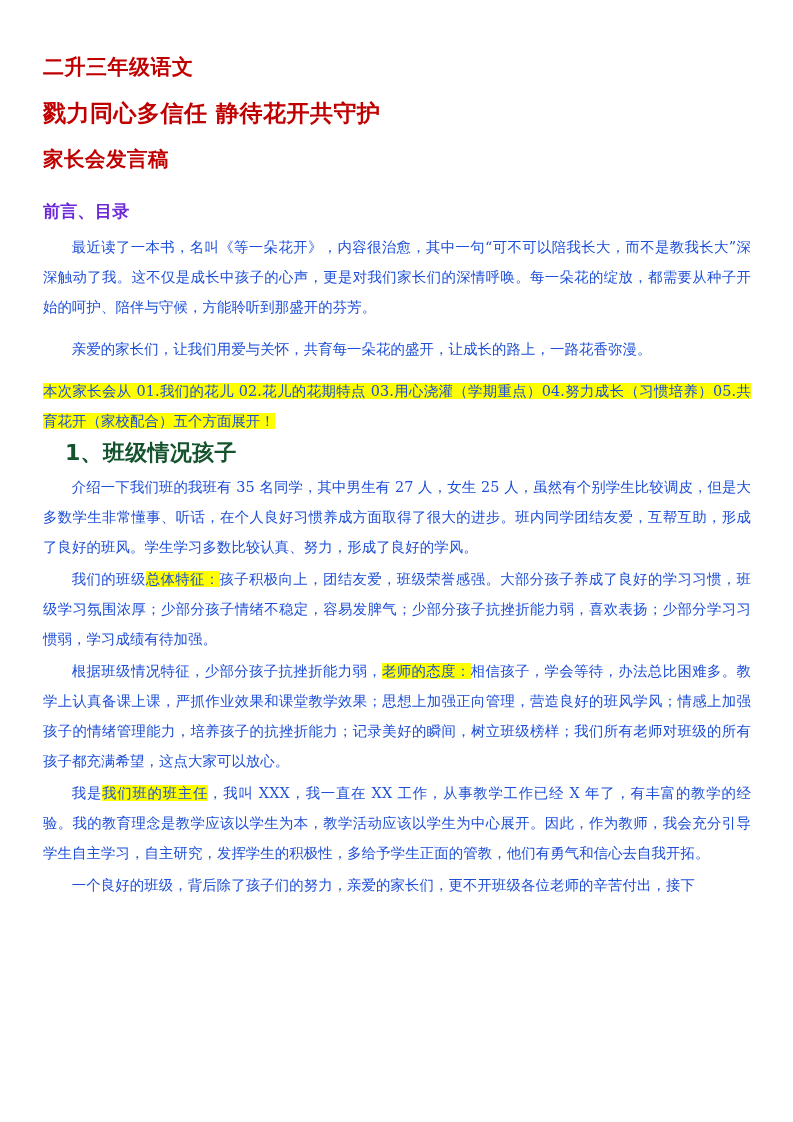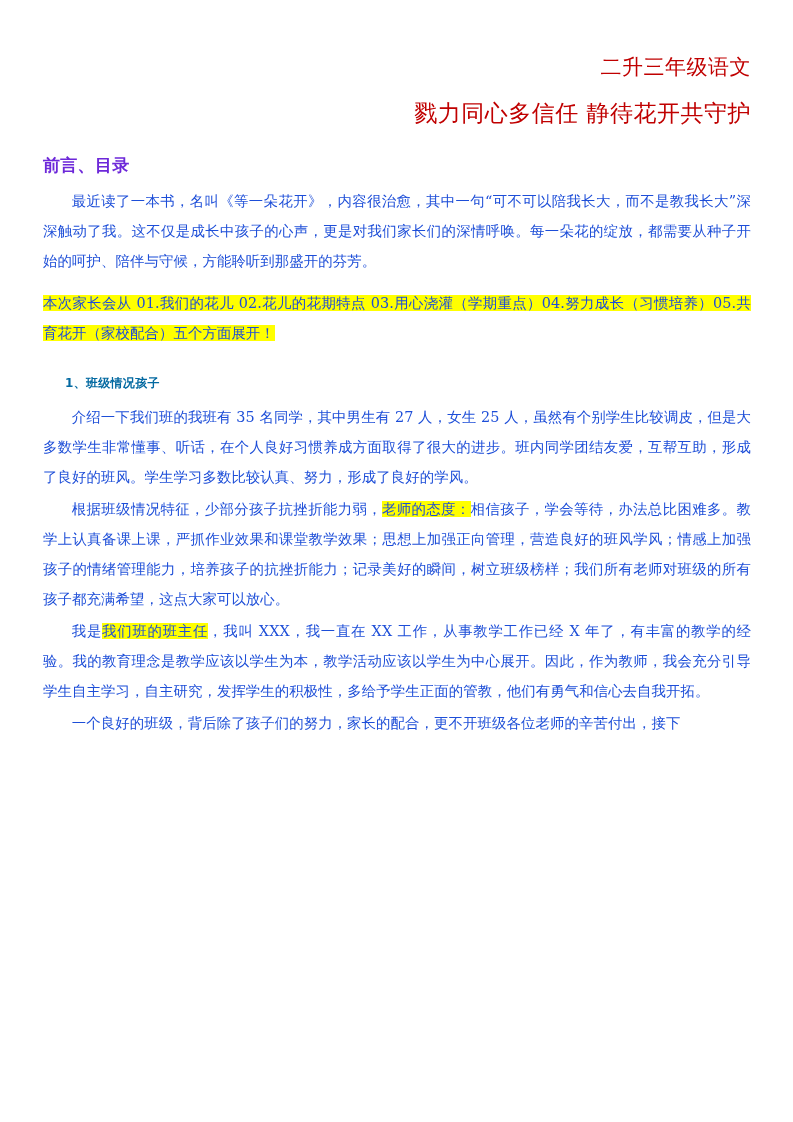--- a/index.html
+++ b/index.html
@@ -25,50 +25,50 @@
     left: 43px;
     top: 0;
     width: 708px;
   }
 
   
   .title-block {
     padding-top: 44px;
   }
   .doc-title {
-    text-align: right;
+    text-align: left;
     color: #C00000;
     font-family: "DejaVu Serif", "Liberation Serif", serif;
-    font-weight: normal;
+    font-weight: bold;
     font-size: 21px;
     line-height: 46px;
     letter-spacing: 0.5px;
     margin: 0;
     white-space: nowrap;
   }
   .doc-title.t2 { font-size: 23px; }
   .doc-title.t3 { font-size: 20.5px; }
 
   
   .h1-red {
     color: #6d28d9;
     font-family: "DejaVu Sans", "Liberation Sans", sans-serif;
     font-weight: bold;
     font-size: 17px;
     line-height: 30px;
     margin: 14px 0 6px 0;
     letter-spacing: 0.3px;
   }
   .h2-black {
-    color: #0369a1;
+    color: #14532d;
     font-family: "DejaVu Sans", "Liberation Sans", sans-serif;
     font-weight: bold;
-    font-size: 12px;
+    font-size: 22px;
     line-height: 30px;
-    margin: 20px 0 4px 0;
+    margin: 2px 0 4px 0;
     padding-left: 22px;
     letter-spacing: 0.3px;
   }
 
   
   p.body {
     color: #1d4ed8;
     font-family: "DejaVu Serif", "Liberation Serif", serif;
     font-size: 14.4px;
     line-height: 30px;
@@ -92,40 +92,43 @@
 </style>
 </head>
 <body>
 
 <div class="page">
   <div class="content">
 
     <div class="title-block">
       <div class="doc-title t1">二升三年级语文</div>
       <div class="doc-title t2">戮力同心多信任 静待花开共守护</div>
+      <div class="doc-title t3">家长会发言稿</div>
     </div>
 
     <div>
       <div class="h1-red">前言、目录</div>
 
       <p class="body">最近读了一本书，名叫《等一朵花开》，内容很治愈，其中一句“可不可以陪我长大，而不是教我长大”深深触动了我。这不仅是成长中孩子的心声，更是对我们家长们的深情呼唤。每一朵花的绽放，都需要从种子开始的呵护、陪伴与守候，方能聆听到那盛开的芬芳。</p>
 
+      <p class="body gap-top">亲爱的家长们，让我们用爱与关怀，共育每一朵花的盛开，让成长的路上，一路花香弥漫。</p>
 
       <p class="body no-indent gap-top"><span class="hl-block">本次家长会从 01.我们的花儿 02.花儿的花期特点 03.用心浇灌（学期重点）04.努力成长（习惯培养）05.共育花开（家校配合）五个方面展开！</span></p>
     </div>
 
     <div>
 
       <div class="h2-black">1、班级情况孩子</div>
 
 
       <p class="body">介绍一下我们班的我班有 35 名同学，其中男生有 27 人，女生 25 人，虽然有个别学生比较调皮，但是大多数学生非常懂事、听话，在个人良好习惯养成方面取得了很大的进步。班内同学团结友爱，互帮互助，形成了良好的班风。学生学习多数比较认真、努力，形成了良好的学风。</p>
 
+      <p class="body"><span>我们的班级</span><span class="hl">总体特征：</span><span>孩子积极向上，团结友爱，班级荣誉感强。大部分孩子养成了良好的学习习惯，班级学习氛围浓厚；少部分孩子情绪不稳定，容易发脾气；少部分孩子抗挫折能力弱，喜欢表扬；少部分学习习惯弱，学习成绩有待加强。</span></p>
 
       <p class="body"><span>根据班级情况特征，少部分孩子抗挫折能力弱，</span><span class="hl">老师的态度：</span><span>相信孩子，学会等待，办法总比困难多。教学上认真备课上课，严抓作业效果和课堂教学效果；思想上加强正向管理，营造良好的班风学风；情感上加强孩子的情绪管理能力，培养孩子的抗挫折能力；记录美好的瞬间，树立班级榜样；我们所有老师对班级的所有孩子都充满希望，这点大家可以放心。</span></p>
 
       <p class="body"><span>我是</span><span class="hl">我们班的班主任</span><span>，我叫 XXX，我一直在 XX 工作，从事教学工作已经 X 年了，有丰富的教学的经验。我的教育理念是教学应该以学生为本，教学活动应该以学生为中心展开。因此，作为教师，我会充分引导学生自主学习，自主研究，发挥学生的积极性，多给予学生正面的管教，他们有勇气和信心去自我开拓。</span></p>
 
-      <p class="body">一个良好的班级，背后除了孩子们的努力，家长的配合，更不开班级各位老师的辛苦付出，接下</p>
+      <p class="body">一个良好的班级，背后除了孩子们的努力，亲爱的家长们，更不开班级各位老师的辛苦付出，接下</p>
     </div>
 
   </div>
 </div>
 
 </body></html>

